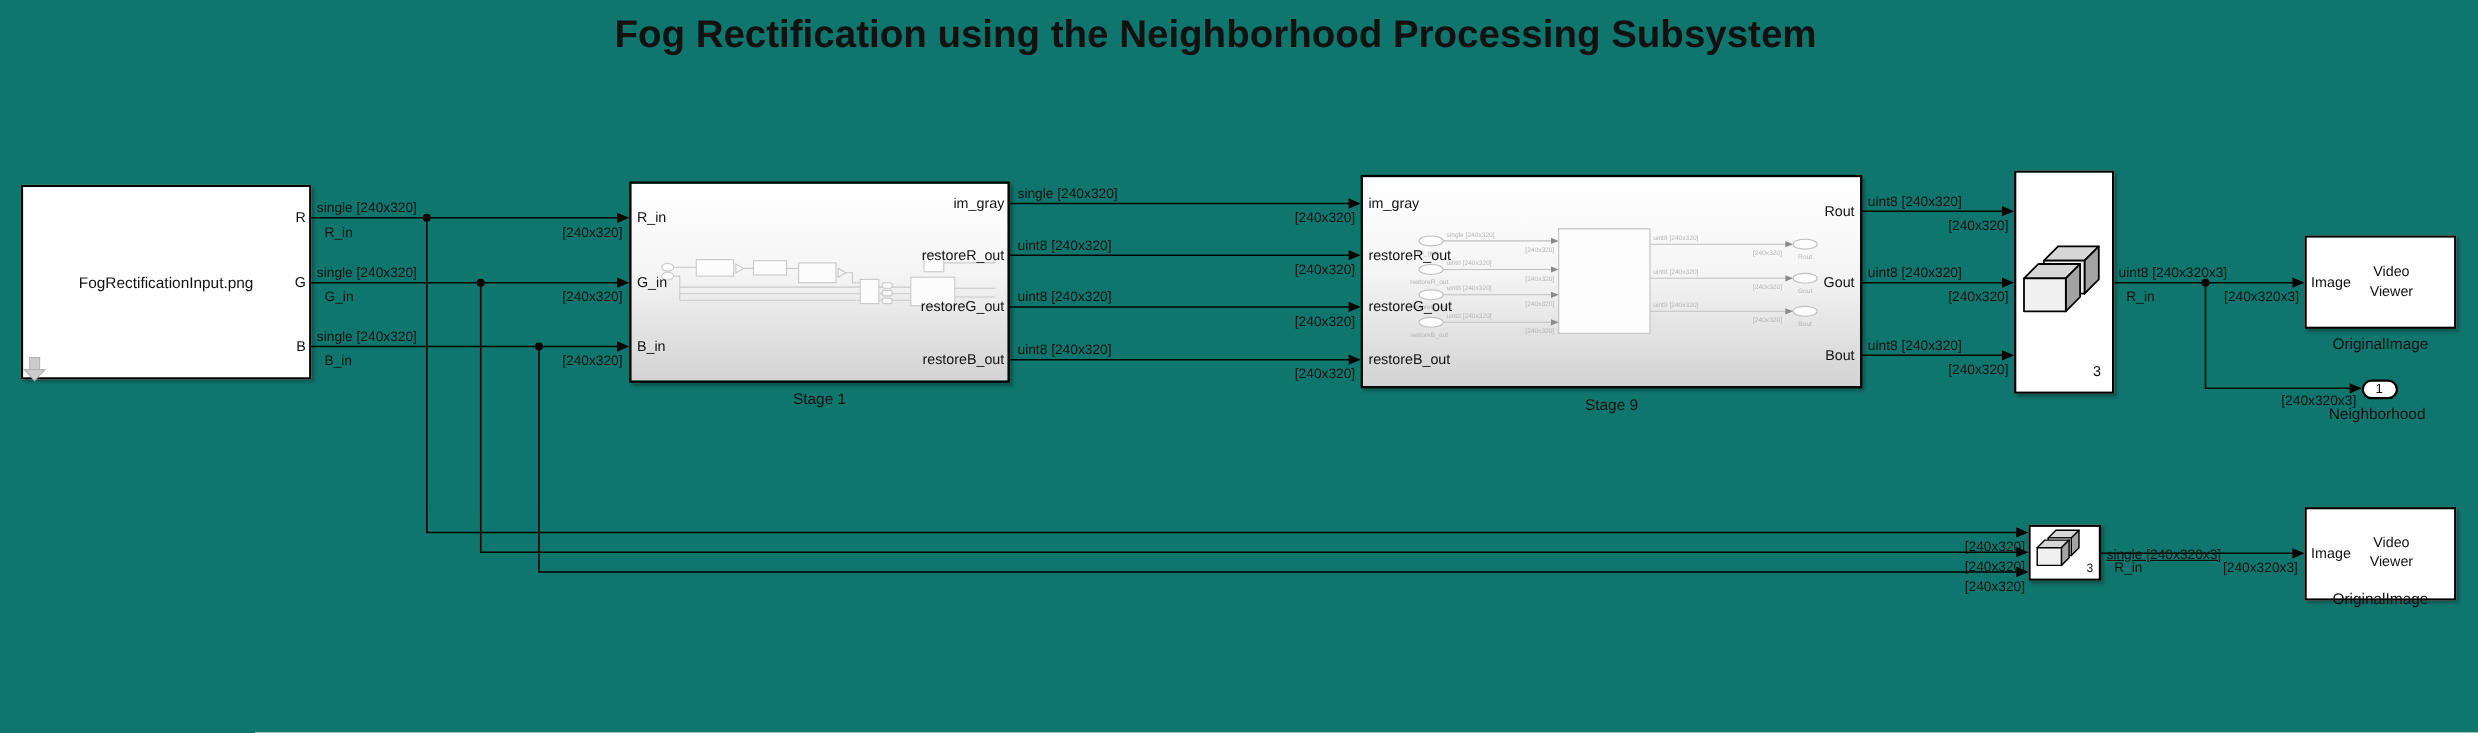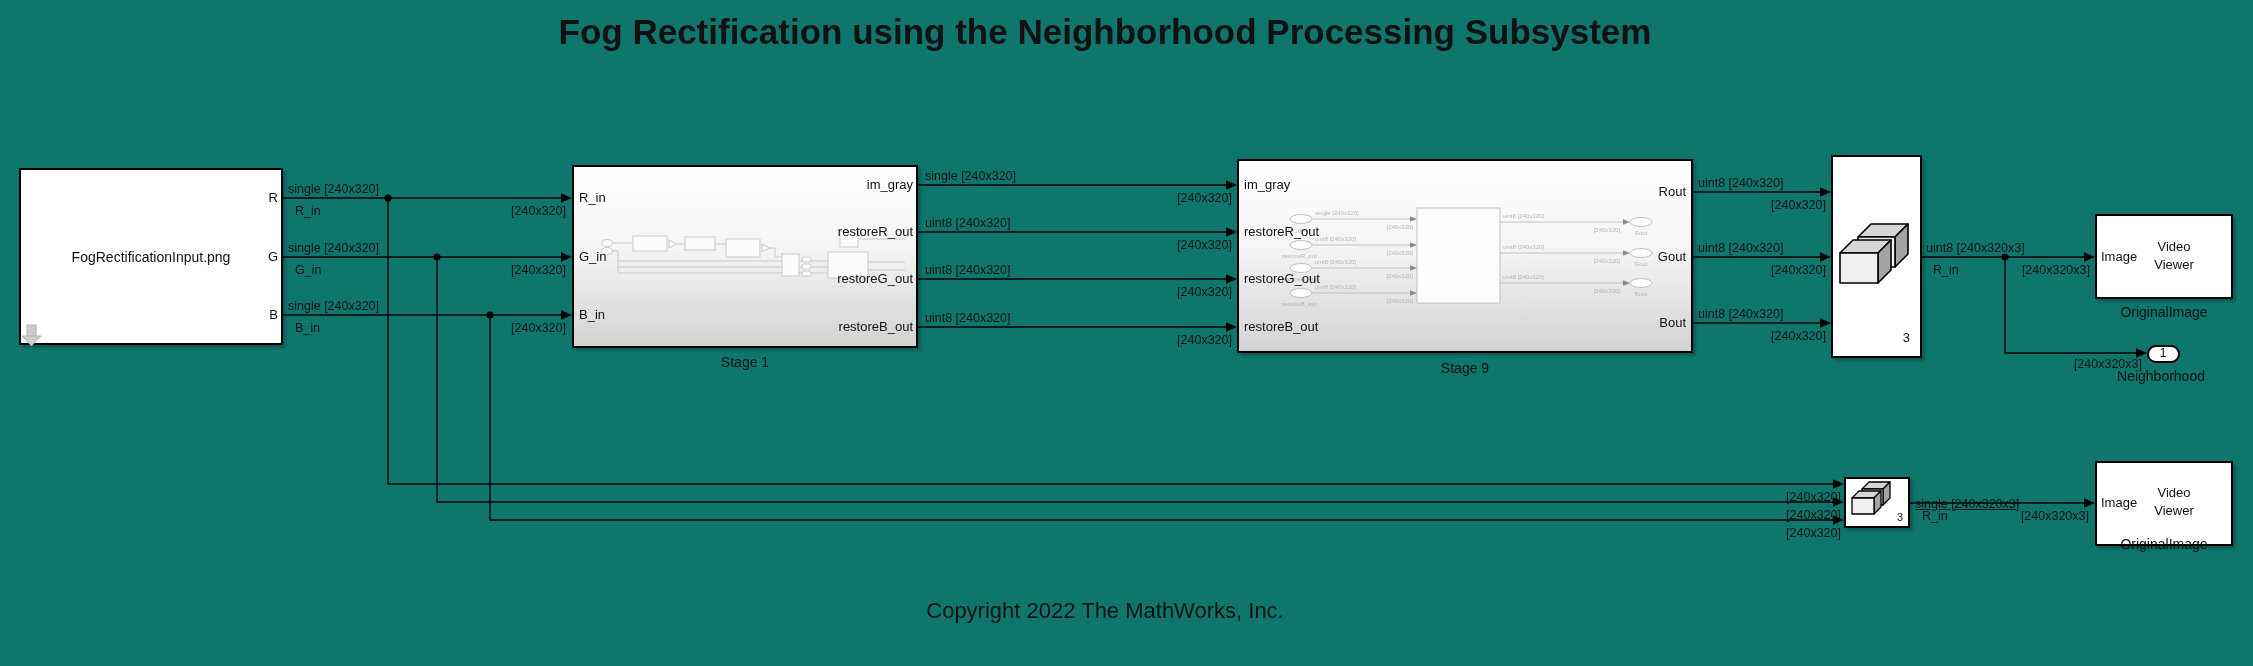--- a/index.html
+++ b/index.html
@@ -21,21 +21,20 @@
          transform:translateX(-50%);}
   .copy{position:absolute;font-size:22px;white-space:nowrap;z-index:3;transform:translateX(-50%);}
   .num{position:absolute;font-size:13px;z-index:3;white-space:nowrap;}
 </style>
 </head>
 <body>
 
 <div id="canvas">
 
   <div class="title" style="left:1105px;top:12px;">Fog Rectification using the Neighborhood Processing Subsystem</div>
-  <div class="copy" style="left:1105px;top:598px;">Copyright 2022 The MathWorks, Inc.</div>
 
   <div class="blk" style="left:19px;top:168px;width:264px;height:177px;"></div>
   <div class="blk grad" style="left:572px;top:165px;width:346px;height:183px;"></div>
   <div class="blk grad" style="left:1237px;top:159px;width:456px;height:194px;"></div>
   <div class="blk" style="left:1831px;top:155px;width:91px;height:203px;"></div>
   <div class="blk" style="left:1844px;top:477px;width:66px;height:51px;"></div>
   <div class="blk viewer" style="left:2095px;top:214px;width:138px;height:85px;"></div>
   <div class="blk viewer" style="left:2095px;top:461px;width:138px;height:85px;"></div>
   <div class="oval" style="left:2147px;top:345px;width:33px;height:18px;"></div>
 

